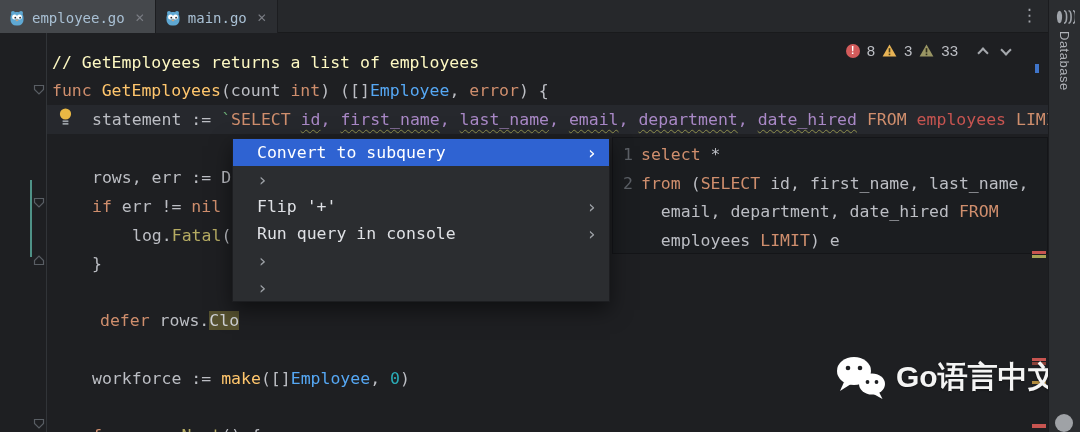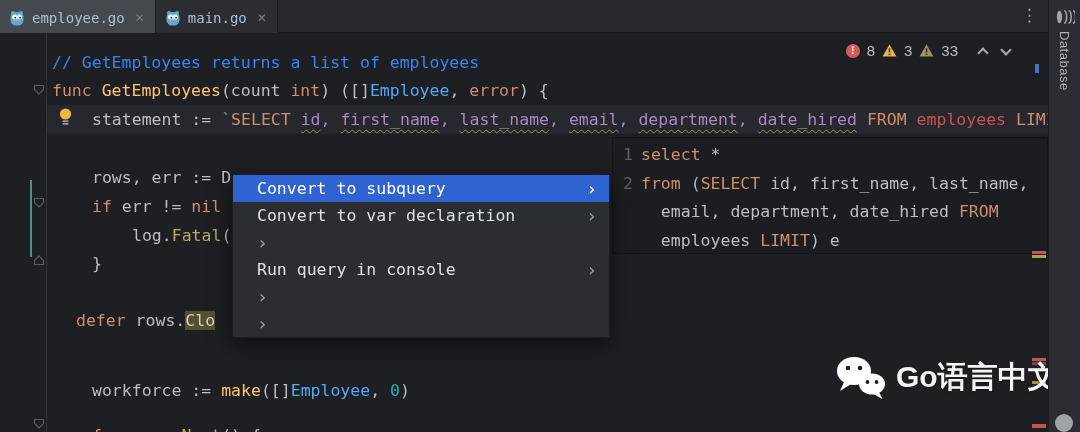--- a/index.html
+++ b/index.html
@@ -8,21 +8,21 @@
          font-family:"Liberation Sans", sans-serif; }
 
   
   .editor { position:absolute; left:0; top:0; width:1048px; height:432px; background:#1e1f22; overflow:hidden; }
   .gutter-divider { position:absolute; left:46px; top:33px; width:1px; height:399px; background:#313438; }
   .cur-line { position:absolute; left:47px; top:105px; width:1001px; height:29px; background:#26282d; }
   .vcs-bar { position:absolute; left:30px; top:180px; width:2px; height:77px; background:#4f9287; }
   .fold { position:absolute; left:33px; width:12px; height:12px; }
   .code-line { position:absolute; white-space:pre; font:16.5px/29px "DejaVu Sans Mono", monospace; }
   .s-plain   { color:#bcbec4; }
-  .s-comment { color:#3b82f6; }
+  .s-comment { color:#fef9c3; }
   .s-kw      { color:#cf8e6d; }
   .s-fn      { color:#ffc66d; }
   .s-type    { color:#56a8f5; }
   .s-str     { color:#6aab73; }
   .s-num     { color:#2aacb8; }
   .s-call    { color:#b5ab62; }
   .s-table   { color:#c75450; }
   .s-sqlsep  { color:#a988c6; }
   .s-col     { color:#a988c6; text-decoration-line:underline; text-decoration-style:wavy;
                text-decoration-color:#8f8f4d; text-decoration-thickness:1px; text-underline-offset:4px; }
@@ -33,21 +33,21 @@
   .inspections { position:absolute; top:42px; right:38px; display:flex; align-items:center; gap:7px;
                  color:#bcbec4; font-size:15px; }
   .err-ic { display:inline-block; width:14px; height:14px; border-radius:50%; background:#d35b5b;
             color:#fff; font-size:10px; font-weight:bold; line-height:14px; text-align:center; }
   .chev { display:inline-block; width:8px; height:8px; border-right:2px solid #a6a9ae; border-bottom:2px solid #a6a9ae; }
   .chev.up { transform:rotate(-135deg); margin-left:14px; margin-top:4px; }
   .chev.down { transform:rotate(45deg); margin-left:8px; margin-top:-2px; }
 
   
   .menu { position:absolute; left:232px; top:138px; width:378px; background:#2b2d30;
-          border:1px solid #1d1e21; box-shadow:0 8px 20px rgba(0,0,0,.5); z-index:5;margin-top:36px; }
+          border:1px solid #1d1e21; box-shadow:0 8px 20px rgba(0,0,0,.5); z-index:5; }
   .menu-item { display:flex; justify-content:space-between; align-items:center; height:27px;
                padding:0 12px 0 24px; font:16.5px/27px "DejaVu Sans Mono", monospace; color:#dfe1e5; }
   .menu-item.selected { background:#2f63d2; color:#ffffff; }
   .mi-arrow { color:#9da1a6; font-size:18px; }
   .menu-item.selected .mi-arrow { color:#ffffff; }
   .menu-footer { height:31px; padding:0 12px; background:#3f4245; border-top:1px solid #26282b;
                  font:14px/31px "DejaVu Sans Mono", monospace; color:#898c90; }
 
   
   .preview { position:absolute; left:612px; top:137px; width:436px; height:117px;
@@ -110,22 +110,22 @@
     </svg>
 
     <div id="code-lines">
         <div class="code-line" style="left: 52px; top: 48px;"><span class="s-comment">// GetEmployees returns a list of employees</span></div>
         <div class="code-line" style="left: 52px; top: 76px;"><span class="s-kw">func </span><span class="s-fn">GetEmployees</span><span class="s-plain">(count </span><span class="s-kw">int</span><span class="s-plain">) ([]</span><span class="s-type">Employee</span><span class="s-plain">, </span><span class="s-kw">error</span><span class="s-plain">) {</span></div>
         <div class="code-line" style="left: 92px; top: 105px;"><span class="s-plain">statement := </span><span class="s-str">`</span><span class="s-kw">SELECT</span><span class="s-plain"> </span><span class="s-col">id</span><span class="s-sqlsep">, </span><span class="s-col">first_name</span><span class="s-sqlsep">, </span><span class="s-col">last_name</span><span class="s-sqlsep">, </span><span class="s-col">email</span><span class="s-sqlsep">, </span><span class="s-col">department</span><span class="s-sqlsep">, </span><span class="s-col">date_hired</span><span class="s-plain"> </span><span class="s-kw">FROM</span><span class="s-plain"> </span><span class="s-table">employees</span><span class="s-plain"> </span><span class="s-kw">LIMIT</span></div>
         <div class="code-line" style="left: 92px; top: 163px;"><span class="s-plain">rows, err := D</span></div>
         <div class="code-line" style="left: 92px; top: 192px;"><span class="s-kw">if </span><span class="s-plain">err != </span><span class="s-kw">nil</span></div>
         <div class="code-line" style="left: 132px; top: 221px;"><span class="s-plain">log.</span><span class="s-call">Fatal</span><span class="s-plain">(</span></div>
         <div class="code-line" style="left: 92px; top: 249px;"><span class="s-plain">}</span></div>
-        <div class="code-line" style="left: 76px; top: 306px;"><span class="s-kw">defer </span><span class="s-plain">rows.</span><span class="s-sel">Clo</span></div>
-        <div class="code-line" style="left: 92px; top: 376px;"><span class="s-plain">workforce := </span><span class="s-fn">make</span><span class="s-plain">([]</span><span class="s-type">Employee</span><span class="s-plain">, </span><span class="s-num">0</span><span class="s-plain">)</span></div>
+        <div class="code-line" style="left: 100px; top: 306px;"><span class="s-kw">defer </span><span class="s-plain">rows.</span><span class="s-sel">Clo</span></div>
+        <div class="code-line" style="left: 92px; top: 364px;"><span class="s-plain">workforce := </span><span class="s-fn">make</span><span class="s-plain">([]</span><span class="s-type">Employee</span><span class="s-plain">, </span><span class="s-num">0</span><span class="s-plain">)</span></div>
         <div class="code-line" style="left: 92px; top: 421px;"><span class="s-kw">for </span><span class="s-plain">rows.</span><span class="s-call">Next</span><span class="s-plain">() {</span></div>
       </div>
 
     <div class="inspections">
       <span class="err-ic">!</span>
       <span>8</span>
       <svg width="15" height="13" viewBox="0 0 15 13">
           <path d="M7.5 0.6 L14.4 12.4 H0.6 Z" fill="#e8b355"></path>
           <rect x="6.7" y="4.2" width="1.6" height="4.2" fill="#443d1d"></rect>
           <rect x="6.7" y="9.6" width="1.6" height="1.6" fill="#443d1d"></rect>
@@ -151,24 +151,24 @@
         <div class="stripe-mark" style="left: 1032px; top: 424px; width: 14px; height: 4px; background: rgb(199, 84, 80);"></div>
       </div>
 
     <div class="menu">
       <div id="menu-items">
           <div class="menu-item selected">
             <span>Convert to subquery</span>
             <span class="mi-arrow">›</span>
           </div>
           <div class="menu-item">
-            <span>Convert to var declaration</span>
-            <span class="mi-arrow">›</span>
-          </div>
-          <div class="menu-item">
+            <span class="mi-arrow">›</span>
+          </div>
+          <div class="menu-item">
+            <span>Flip '+'</span>
             <span class="mi-arrow">›</span>
           </div>
           <div class="menu-item">
             <span>Run query in console</span>
             <span class="mi-arrow">›</span>
           </div>
           <div class="menu-item">
             <span class="mi-arrow">›</span>
           </div>
           <div class="menu-item">

